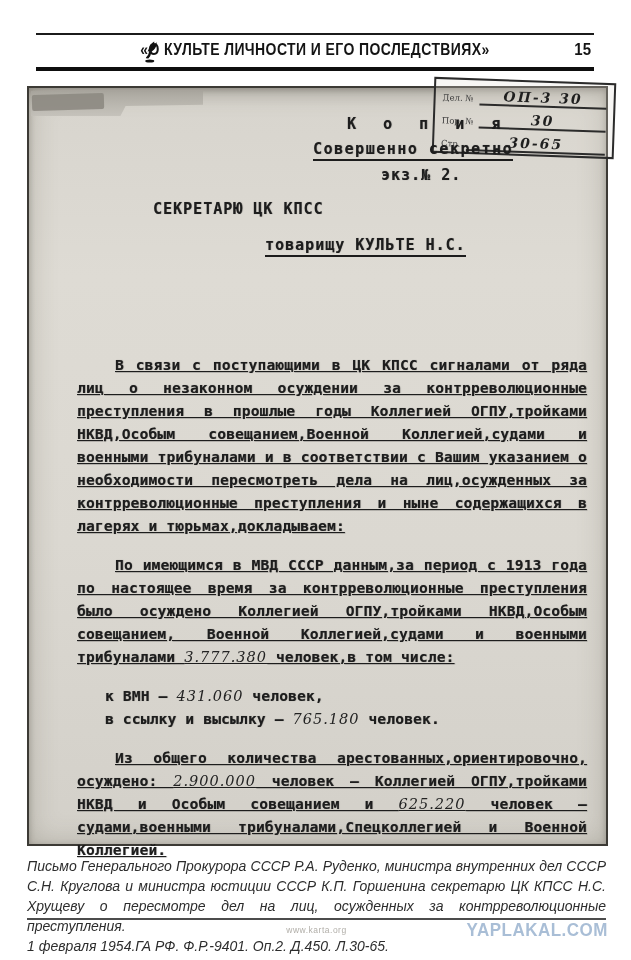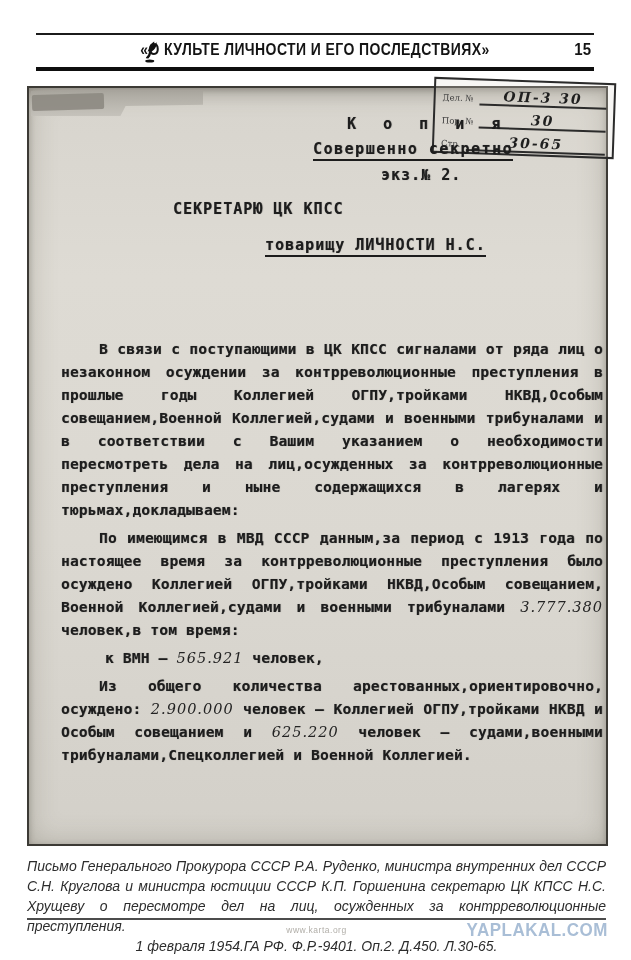--- a/index.html
+++ b/index.html
@@ -50,39 +50,39 @@
   .stamp-row{display:flex;align-items:flex-end;gap:6px;height:23px;}
   .stamp-label{font-family:"DejaVu Serif",serif;font-size:8.5px;color:#3c3c3c;white-space:nowrap;padding-bottom:2px;}
   .stamp-value{
     flex:1;border-bottom:2px solid #2b2b2b;text-align:center;
     font-family:"DejaVu Serif",serif;font-style:italic;font-size:14px;font-weight:700;
     color:#1f1f1f;letter-spacing:2px;line-height:1;padding-bottom:1px;
   }
   .copy-label{position:absolute;left:318px;top:27px;font-size:15px;letter-spacing:9px;}
   .secrecy{position:absolute;left:284px;top:52px;font-size:15px;letter-spacing:1.5px;border-bottom:2px solid #1c1c1c;padding-bottom:1px;}
   .copy-num{position:absolute;left:352px;top:78px;font-size:15px;letter-spacing:1px;}
-  .addr1{position:absolute;left:144px;top:112px;font-size:15px;letter-spacing:1px;}
+  .addr1{position:absolute;left:124px;top:112px;font-size:15px;letter-spacing:1px;}
   .addr2{position:absolute;left:236px;top:148px;font-size:15px;letter-spacing:1px;border-bottom:2px solid #1c1c1c;padding-bottom:1px;}
   .body-text{
     position:absolute;left:32px;top:250px;width:542px;
     font-size:14.5px;line-height:23px;text-align:justify;letter-spacing:.2px;
   }
-  .para{margin:0;text-indent:38px;}
+  .para{margin:16px;text-indent:38px;text-decoration:underline;}
   .para+.para,.doc-list{margin-top:5px;}
   .doc-list{padding-left:44px;margin-bottom:5px;}
   .hand{
     font-family:"DejaVu Serif",serif;font-style:italic;font-weight:400;
     letter-spacing:1px;text-shadow:none;color:#232323;
   }
   
   .caption{
     position:absolute;left:27px;top:857px;width:579px;
     font-style:italic;font-size:14px;line-height:1.42;color:#2d2d2d;text-align:justify;
   }
-  .caption-source{display:block;text-align:center;}
+  .caption-source{display:block;text-align:left;}
   .footer-rule{position:absolute;left:27px;top:918px;width:579px;height:2px;background:#4c4c4c;}
   .site{position:absolute;left:27px;top:925px;width:579px;text-align:center;font-size:8.5px;color:#b1aea8;letter-spacing:.5px;}
   .watermark{position:absolute;right:23px;top:920px;font-weight:800;font-size:17px;letter-spacing:.5px;color:#a9bed6;transform:scaleY(1.1);}
 </style>
 </head>
 <body>
 
 <div class="rule-thin"></div>
 <span class="hdr-icon">
   <svg viewBox="0 0 24 30" width="18" height="24" aria-hidden="true">
@@ -111,29 +111,30 @@
       <span class="stamp-label">Стр.</span>
       <span class="stamp-value">30-65</span>
     </div>
   </div>
 
   <div class="tw secrecy">Совершенно секретно</div>
   <div class="tw copy-label">К о п и я</div>
   <div class="tw copy-num">экз.№ 2.</div>
 
   <div class="tw addr1">СЕКРЕТАРЮ ЦК КПСС</div>
-  <div class="tw addr2">товарищу ЛИЧНОСТИ Н.С.</div>
+  <div class="tw addr2">товарищу КУЛЬТЕ Н.С.</div>
 
   <div class="tw body-text">
     <p class="para">В связи с поступающими в ЦК КПСС сигналами от ряда лиц о незаконном осуждении за контрреволюционные преступления в прошлые годы Коллегией ОГПУ,тройками НКВД,Особым совещанием,Военной Коллегией,судами и военными трибуналами и в соответствии с Вашим указанием о необходимости пересмотреть дела на лиц,осужденных за контрреволюционные преступления и ныне содержащихся в лагерях и тюрьмах,докладываем:</p>
 
-    <p class="para"><span>По имеющимся в МВД СССР данным,за период с 1913 года по настоящее время за контрреволюционные преступления было осуждено Коллегией ОГПУ,тройками НКВД,Особым совещанием, Военной Коллегией,судами и военными трибуналами </span><span class="hand">3.777.380</span><span> человек,в том время:</span></p>
+    <p class="para"><span>По имеющимся в МВД СССР данным,за период с 1913 года по настоящее время за контрреволюционные преступления было осуждено Коллегией ОГПУ,тройками НКВД,Особым совещанием, Военной Коллегией,судами и военными трибуналами </span><span class="hand">3.777.380</span><span> человек,в том числе:</span></p>
 
     <div class="doc-list">
-      <div><span>к ВМН – </span><span class="hand">565.921</span><span> человек,</span></div>
+      <div><span>к ВМН – </span><span class="hand">431.060</span><span> человек,</span></div>
+      <div><span>в ссылку и высылку – </span><span class="hand">765.180</span><span> человек.</span></div>
     </div>
 
     <p class="para"><span>Из общего количества арестованных,ориентировочно, осуждено: </span><span class="hand">2.900.000</span><span> человек – Коллегией ОГПУ,тройками НКВД и Особым совещанием и </span><span class="hand">625.220</span><span> человек – судами,военными трибуналами,Спецколлегией и Военной Коллегией.</span></p>
   </div>
 </div>
 
 <div class="caption">
   <span>Письмо Генерального Прокурора СССР Р.А. Руденко, министра внутренних дел СССР С.Н. Круглова и министра юстиции СССР К.П. Горшенина секретарю ЦК КПСС Н.С. Хрущеву о пересмотре дел на лиц, осужденных за контрреволюционные преступления.</span>
   <span class="caption-source">1 февраля 1954.ГА РФ. Ф.Р.-9401. Оп.2. Д.450. Л.30-65.</span>
 </div>

